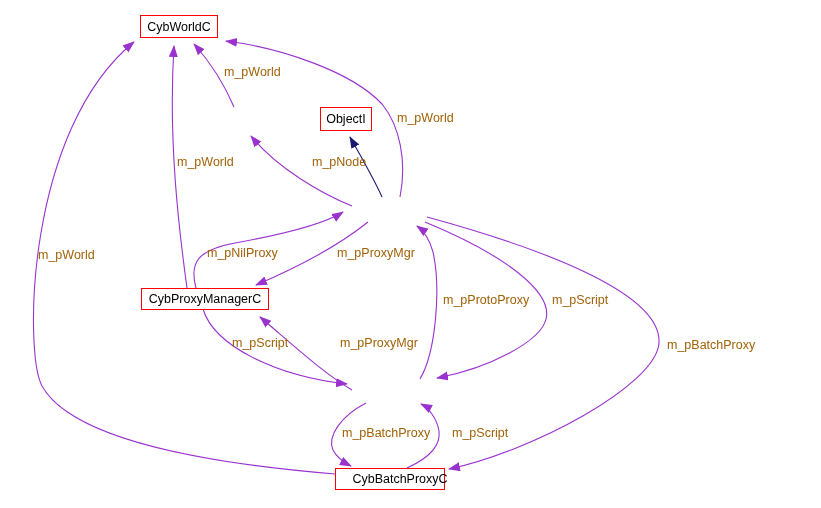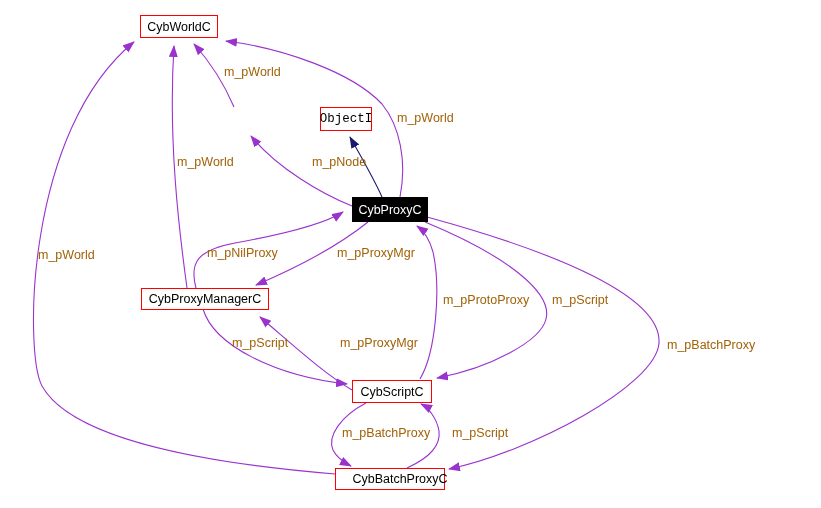--- a/index.html
+++ b/index.html
@@ -76,24 +76,22 @@
     <path class="edge" d="M 425 222 C 505 255, 553 292, 546 319 C 541 341, 490 368, 437 378" marker-end="url(#arrowP)" stroke="#9a32cd"></path>
 
     <path class="edge" d="M 427 217 C 555 252, 662 296, 659 343 C 656 386, 530 452, 449 469" marker-end="url(#arrowP)" stroke="#9a32cd"></path>
 
     <path class="edge" d="M 366 403 C 341 416, 327 436, 333 450 C 337 458, 343 462, 351 466" marker-end="url(#arrowP)" stroke="#9a32cd"></path>
 
     <path class="edge" d="M 407 468 C 429 458, 441 446, 439 431 C 437 419, 429 408, 421 404" marker-end="url(#arrowP)" stroke="#9a32cd"></path>
   </svg>
 
   <div class="node" style="left:140px;top:15px;width:78px;height:23px;">CybWorldC</div>
-  <div class="node" style="left:320px;top:107px;width:52px;height:24px;font-family:Liberation Mono, monospace;">ObjectI</div>
-  <div class="node focus" style="left:352px;top:197px;width:76px;height:25px;">CybProxyC</div>
+  <div class="node" style="left:320px;top:107px;width:52px;height:24px;">ObjectI</div>
   <div class="node" style="left:141px;top:288px;width:128px;height:22px;">CybProxyManagerC</div>
-  <div class="node" style="left:352px;top:380px;width:80px;height:23px;">CybScriptC</div>
   <div class="node" style="left:335px;top:468px;width:110px;height:22px;padding-left:20px;">CybBatchProxyC</div>
 
   <div class="edge-label" style="left:224px;top:65px;">m_pWorld</div>
   <div class="edge-label" style="left:397px;top:111px;">m_pWorld</div>
   <div class="edge-label" style="left:177px;top:155px;">m_pWorld</div>
   <div class="edge-label" style="left:38px;top:248px;">m_pWorld</div>
   <div class="edge-label" style="left:312px;top:155px;">m_pNode</div>
   <div class="edge-label" style="left:207px;top:246px;">m_pNilProxy</div>
   <div class="edge-label" style="left:337px;top:246px;">m_pProxyMgr</div>
   <div class="edge-label" style="left:340px;top:336px;">m_pProxyMgr</div>

